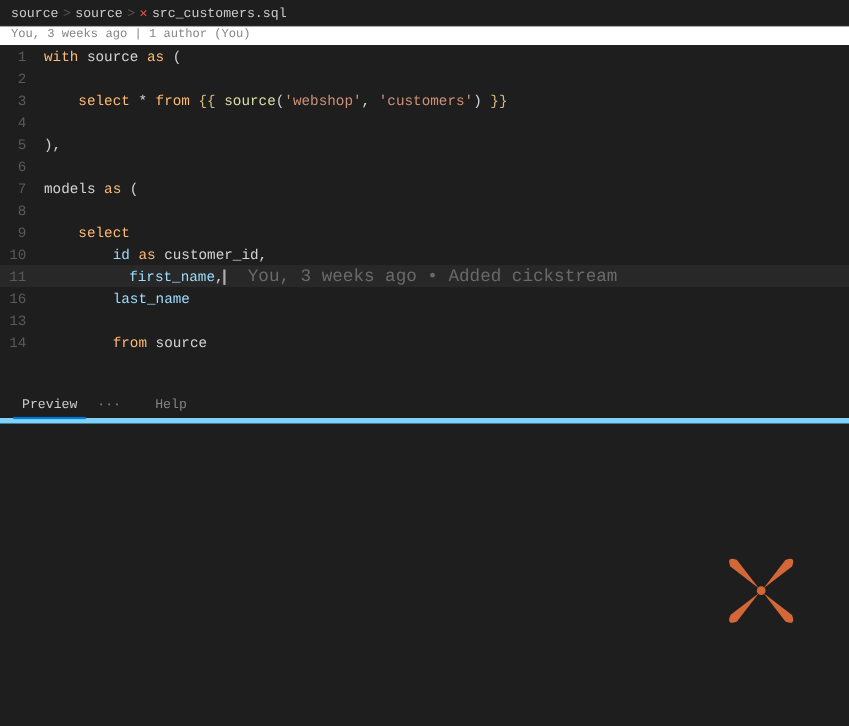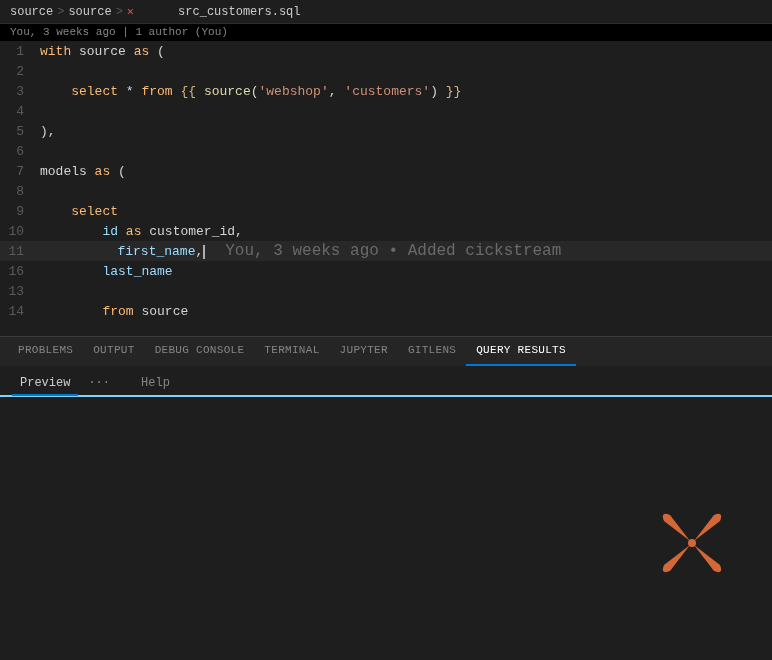--- a/index.html
+++ b/index.html
@@ -29,29 +29,28 @@
     }
     .breadcrumb-item {
       color: #cccccc;
     }
     .breadcrumb-icon-x {
       color: #e05252;
       font-size: 12px;
     }
     .breadcrumb-filename {
       color: #cccccc;
-      margin-left: 40px;
     }
 
     
     .blame-line {
       font-size: 11px;
       color: #858585;
       padding: 2px 10px 3px 10px;
-      background: #000000;
+      background: #ffffff;
       font-family: Liberation Mono, monospace;
     }
 
     
     .editor {
       background: #1e1e1e;
       padding: 0;
       flex: 1;
       overflow: hidden;
     }
@@ -137,21 +136,21 @@
       background: #1e1e1e;
       flex: 1;
       display: flex;
       flex-direction: column;
     }
 
     .panel-subtabs {
       display: flex;
       align-items: center;
       padding: 6px 12px 0 12px;
-      border-bottom: 2px solid #7dd3fc;
+      border-bottom: 5px solid #7dd3fc;
       gap: 4px;
     }
     .panel-subtab {
       padding: 4px 8px;
       font-size: 12px;
       color: #cccccc;
       cursor: pointer;
       border-bottom: 2px solid #0078d4;
       margin-bottom: -1px;
     }
@@ -270,29 +269,20 @@
           <span class="line-number">13</span>
           <span class="line-content"></span>
         </div>
         <div class="code-line">
           <span class="line-number">14</span>
           <span class="line-content"><span class="plain">        </span><span class="kw">from</span><span class="plain"> source</span></span>
         </div>
       </div>
   </div>
 
-  <div class="panel-tabs" id="panel-tabs-container">
-      <div class="panel-tab">PROBLEMS</div>
-      <div class="panel-tab">OUTPUT</div>
-      <div class="panel-tab">DEBUG CONSOLE</div>
-      <div class="panel-tab">TERMINAL</div>
-      <div class="panel-tab">JUPYTER</div>
-      <div class="panel-tab">GITLENS</div>
-      <div class="panel-tab active">QUERY RESULTS</div>
-    </div>
 
   <div class="panel-content" style="height: 320px;">
     <div class="panel-subtabs">
       <span class="panel-subtab">Preview</span>
       <span class="panel-subtab-dots">···</span>
       <span class="panel-subtab-help">Help</span>
     </div>
     <div class="logo-area">
 
       <svg class="x-logo" viewBox="0 0 80 80" xmlns="http://www.w3.org/2000/svg">

